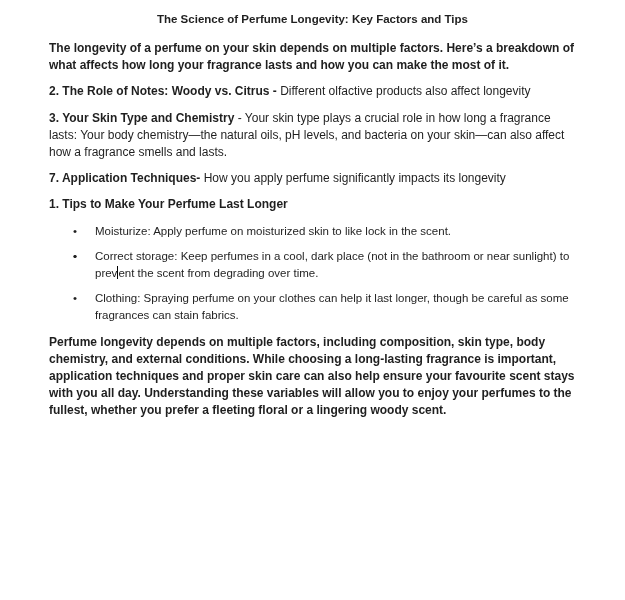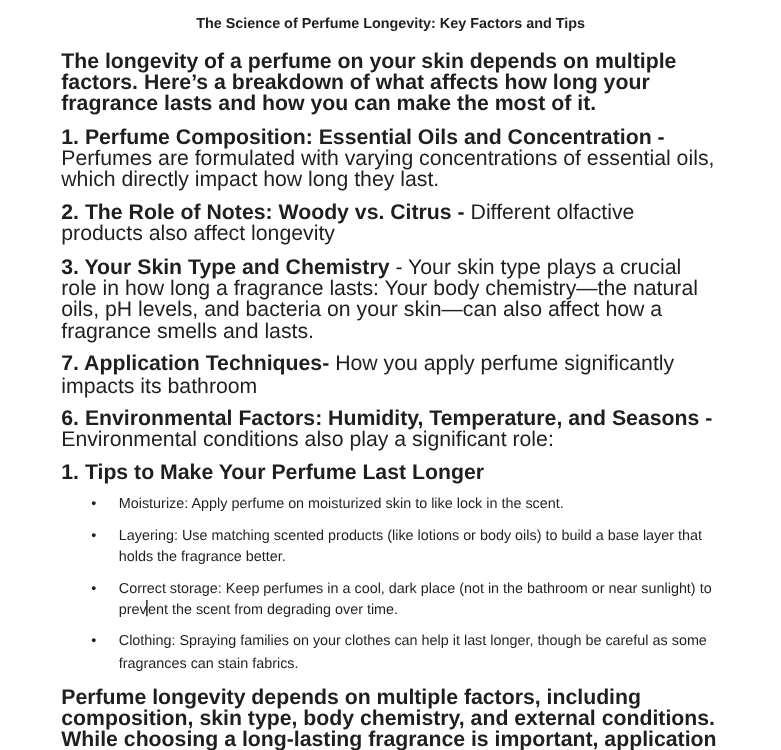--- a/index.html
+++ b/index.html
@@ -24,21 +24,21 @@
     cursor: text;
   }
   .title {
     font-size: 11.5px;
     font-weight: 700;
     line-height: 17px;
     text-align: center;
     margin: 0 0 12px 0;
   }
   .para {
-    font-size: 17px;
+    font-size: 12px;
     line-height: 17.2px;
     margin: 0 0 9px 0;
   }
   .bold { font-weight: 700; }
   .bullets {
     list-style: none;
     margin: 0 0 9px 0;
     padding: 0;
   }
   .bullet-item {
@@ -63,47 +63,44 @@
 </style>
 </head>
 <body>
 
 <div class="page">
 
   <h1 class="title">The Science of Perfume Longevity: Key Factors and Tips</h1>
 
   <p class="para bold">The longevity of a perfume on your skin depends on multiple factors. Here’s a breakdown of what affects how long your fragrance lasts and how you can make the most of it.</p>
 
-  <p class="para"><span class="bold">1. Perfume Composition: Essential Oils and Concentration -</span><span> Perfumes are formulated with varying concentrations of essential oils, which directly impact how long they last.</span></p>
 
   <p class="para"><span class="bold">2. The Role of Notes: Woody vs. Citrus -</span><span> Different olfactive products also affect longevity</span></p>
 
   <p class="para"><span class="bold">3. Your Skin Type and Chemistry</span><span> - Your skin type plays a crucial role in how long a fragrance lasts: Your body chemistry—the natural oils, pH levels, and bacteria on your skin—can also affect how a fragrance smells and lasts.</span></p>
 
 
-  <p class="para"><span class="bold">7. Application Techniques-</span><span> How you apply perfume significantly impacts its bathroom</span></p>
+  <p class="para"><span class="bold">7. Application Techniques-</span><span> How you apply perfume significantly impacts its longevity</span></p>
 
-  <p class="para"><span class="bold">6. Environmental Factors: Humidity, Temperature, and Seasons -</span><span> Environmental conditions also play a significant role:</span></p>
 
   <p class="para bold">1. Tips to Make Your Perfume Last Longer</p>
 
   <ul class="bullets">
     <li class="bullet-item">
       <span class="marker">•</span>
       <span>Moisturize: Apply perfume on moisturized skin to like lock in the scent.</span>
     </li>
     <li class="bullet-item">
       <span class="marker">•</span>
-      <span>Layering: Use matching scented products (like lotions or body oils) to build a base layer that holds the fragrance better.</span>
     </li>
     <li class="bullet-item">
       <span class="marker">•</span>
       <span>Correct storage: Keep perfumes in a cool, dark place (not in the bathroom or near sunlight) to prev</span><span class="text-cursor"></span><span>ent the scent from degrading over time.</span>
     </li>
     <li class="bullet-item">
       <span class="marker">•</span>
-      <span>Clothing: Spraying families on your clothes can help it last longer, though be careful as some fragrances can stain fabrics.</span>
+      <span>Clothing: Spraying perfume on your clothes can help it last longer, though be careful as some fragrances can stain fabrics.</span>
     </li>
   </ul>
 
   <p class="para bold">Perfume longevity depends on multiple factors, including composition, skin type, body chemistry, and external conditions. While choosing a long-lasting fragrance is important, application techniques and proper skin care can also help ensure your favourite scent stays with you all day. Understanding these variables will allow you to enjoy your perfumes to the fullest, whether you prefer a fleeting floral or a lingering woody scent.</p>
 
 </div>
 
 </body></html>

